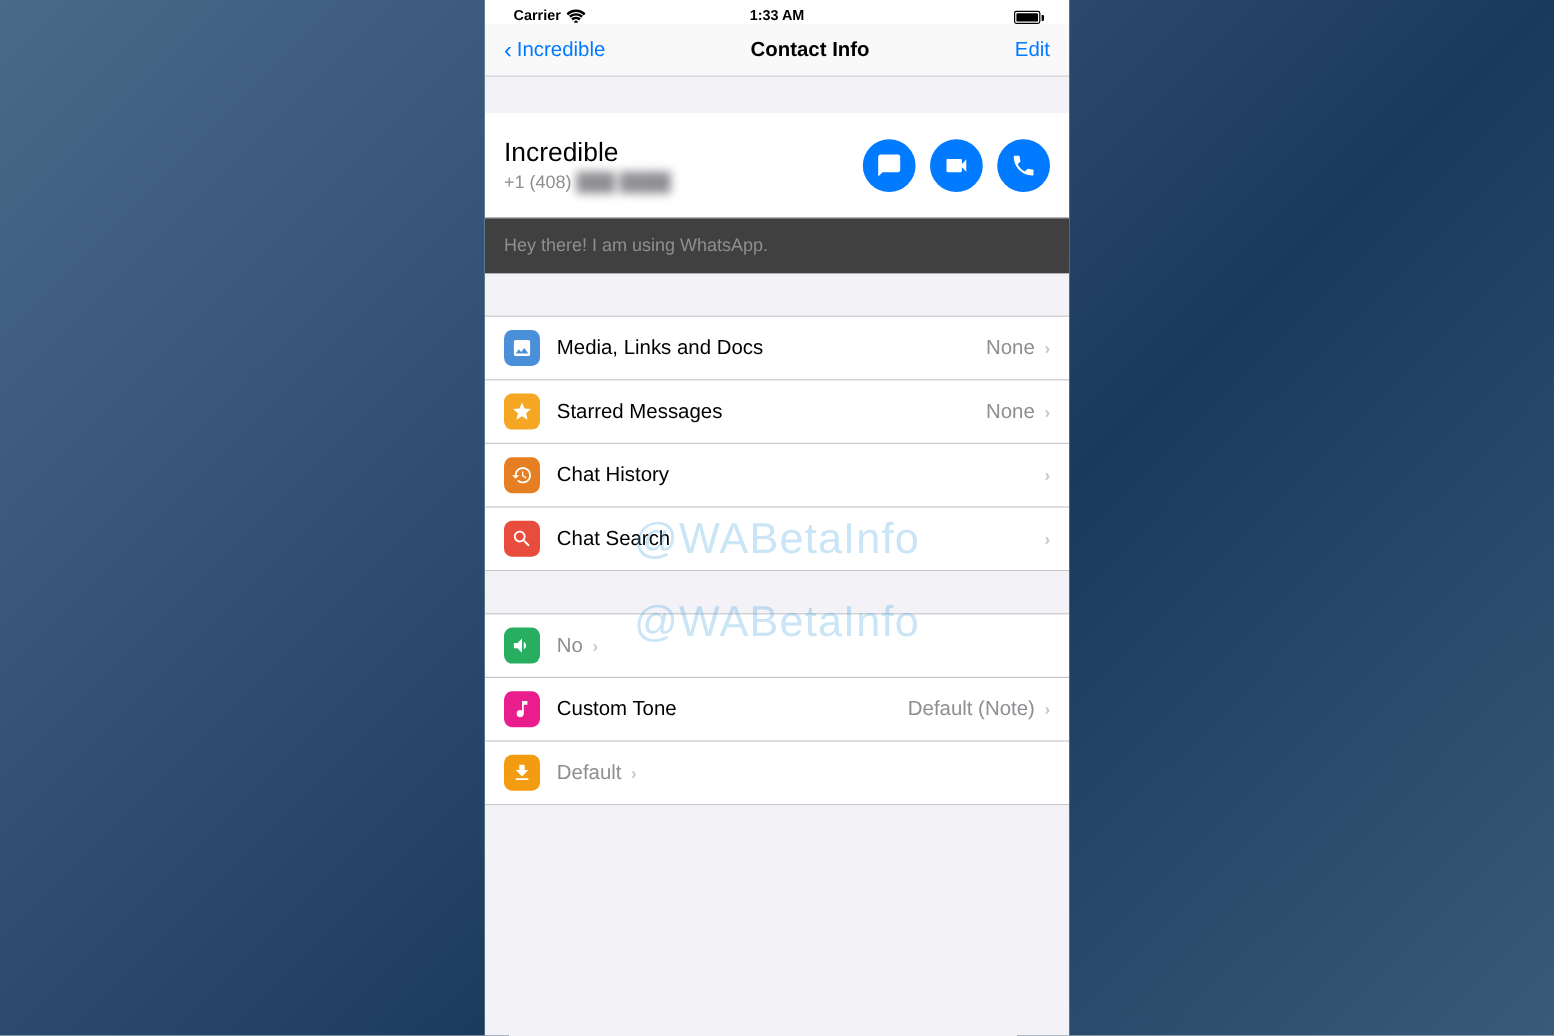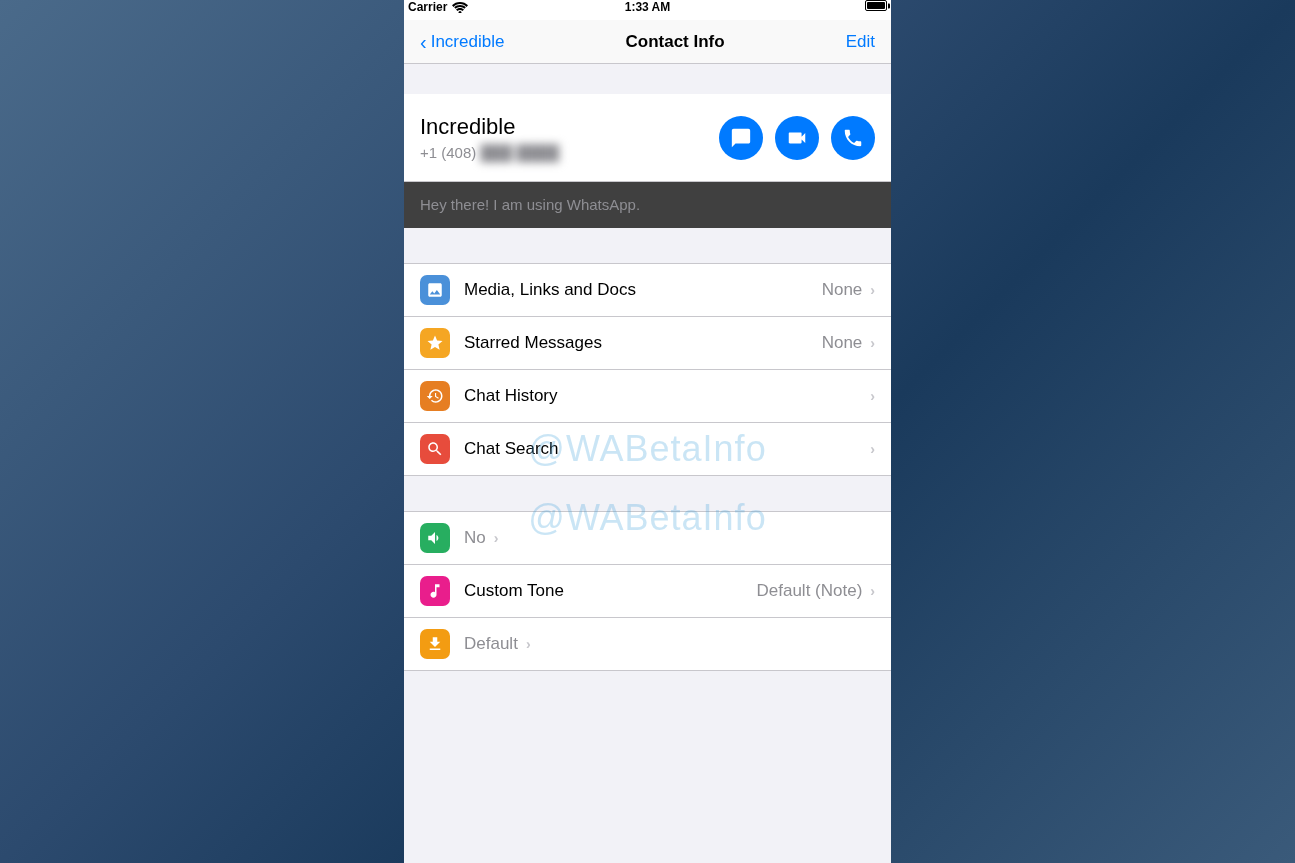--- a/index.html
+++ b/index.html
@@ -23,23 +23,23 @@
       overflow: hidden;
       display: flex;
       flex-direction: column;
     }
 
     
     .status-bar {
       background: white;
       height: 20px;
       display: flex;
-      align-items: flex-start;
+      align-items: flex-end;
       justify-content: space-between;
-      padding: 0 4px;
+      padding: 0 24px;
       font-size: 12px;
       font-weight: 600;
       color: #000;
     }
 
     .status-left {
       display: flex;
       align-items: center;
       gap: 5px;
     }

